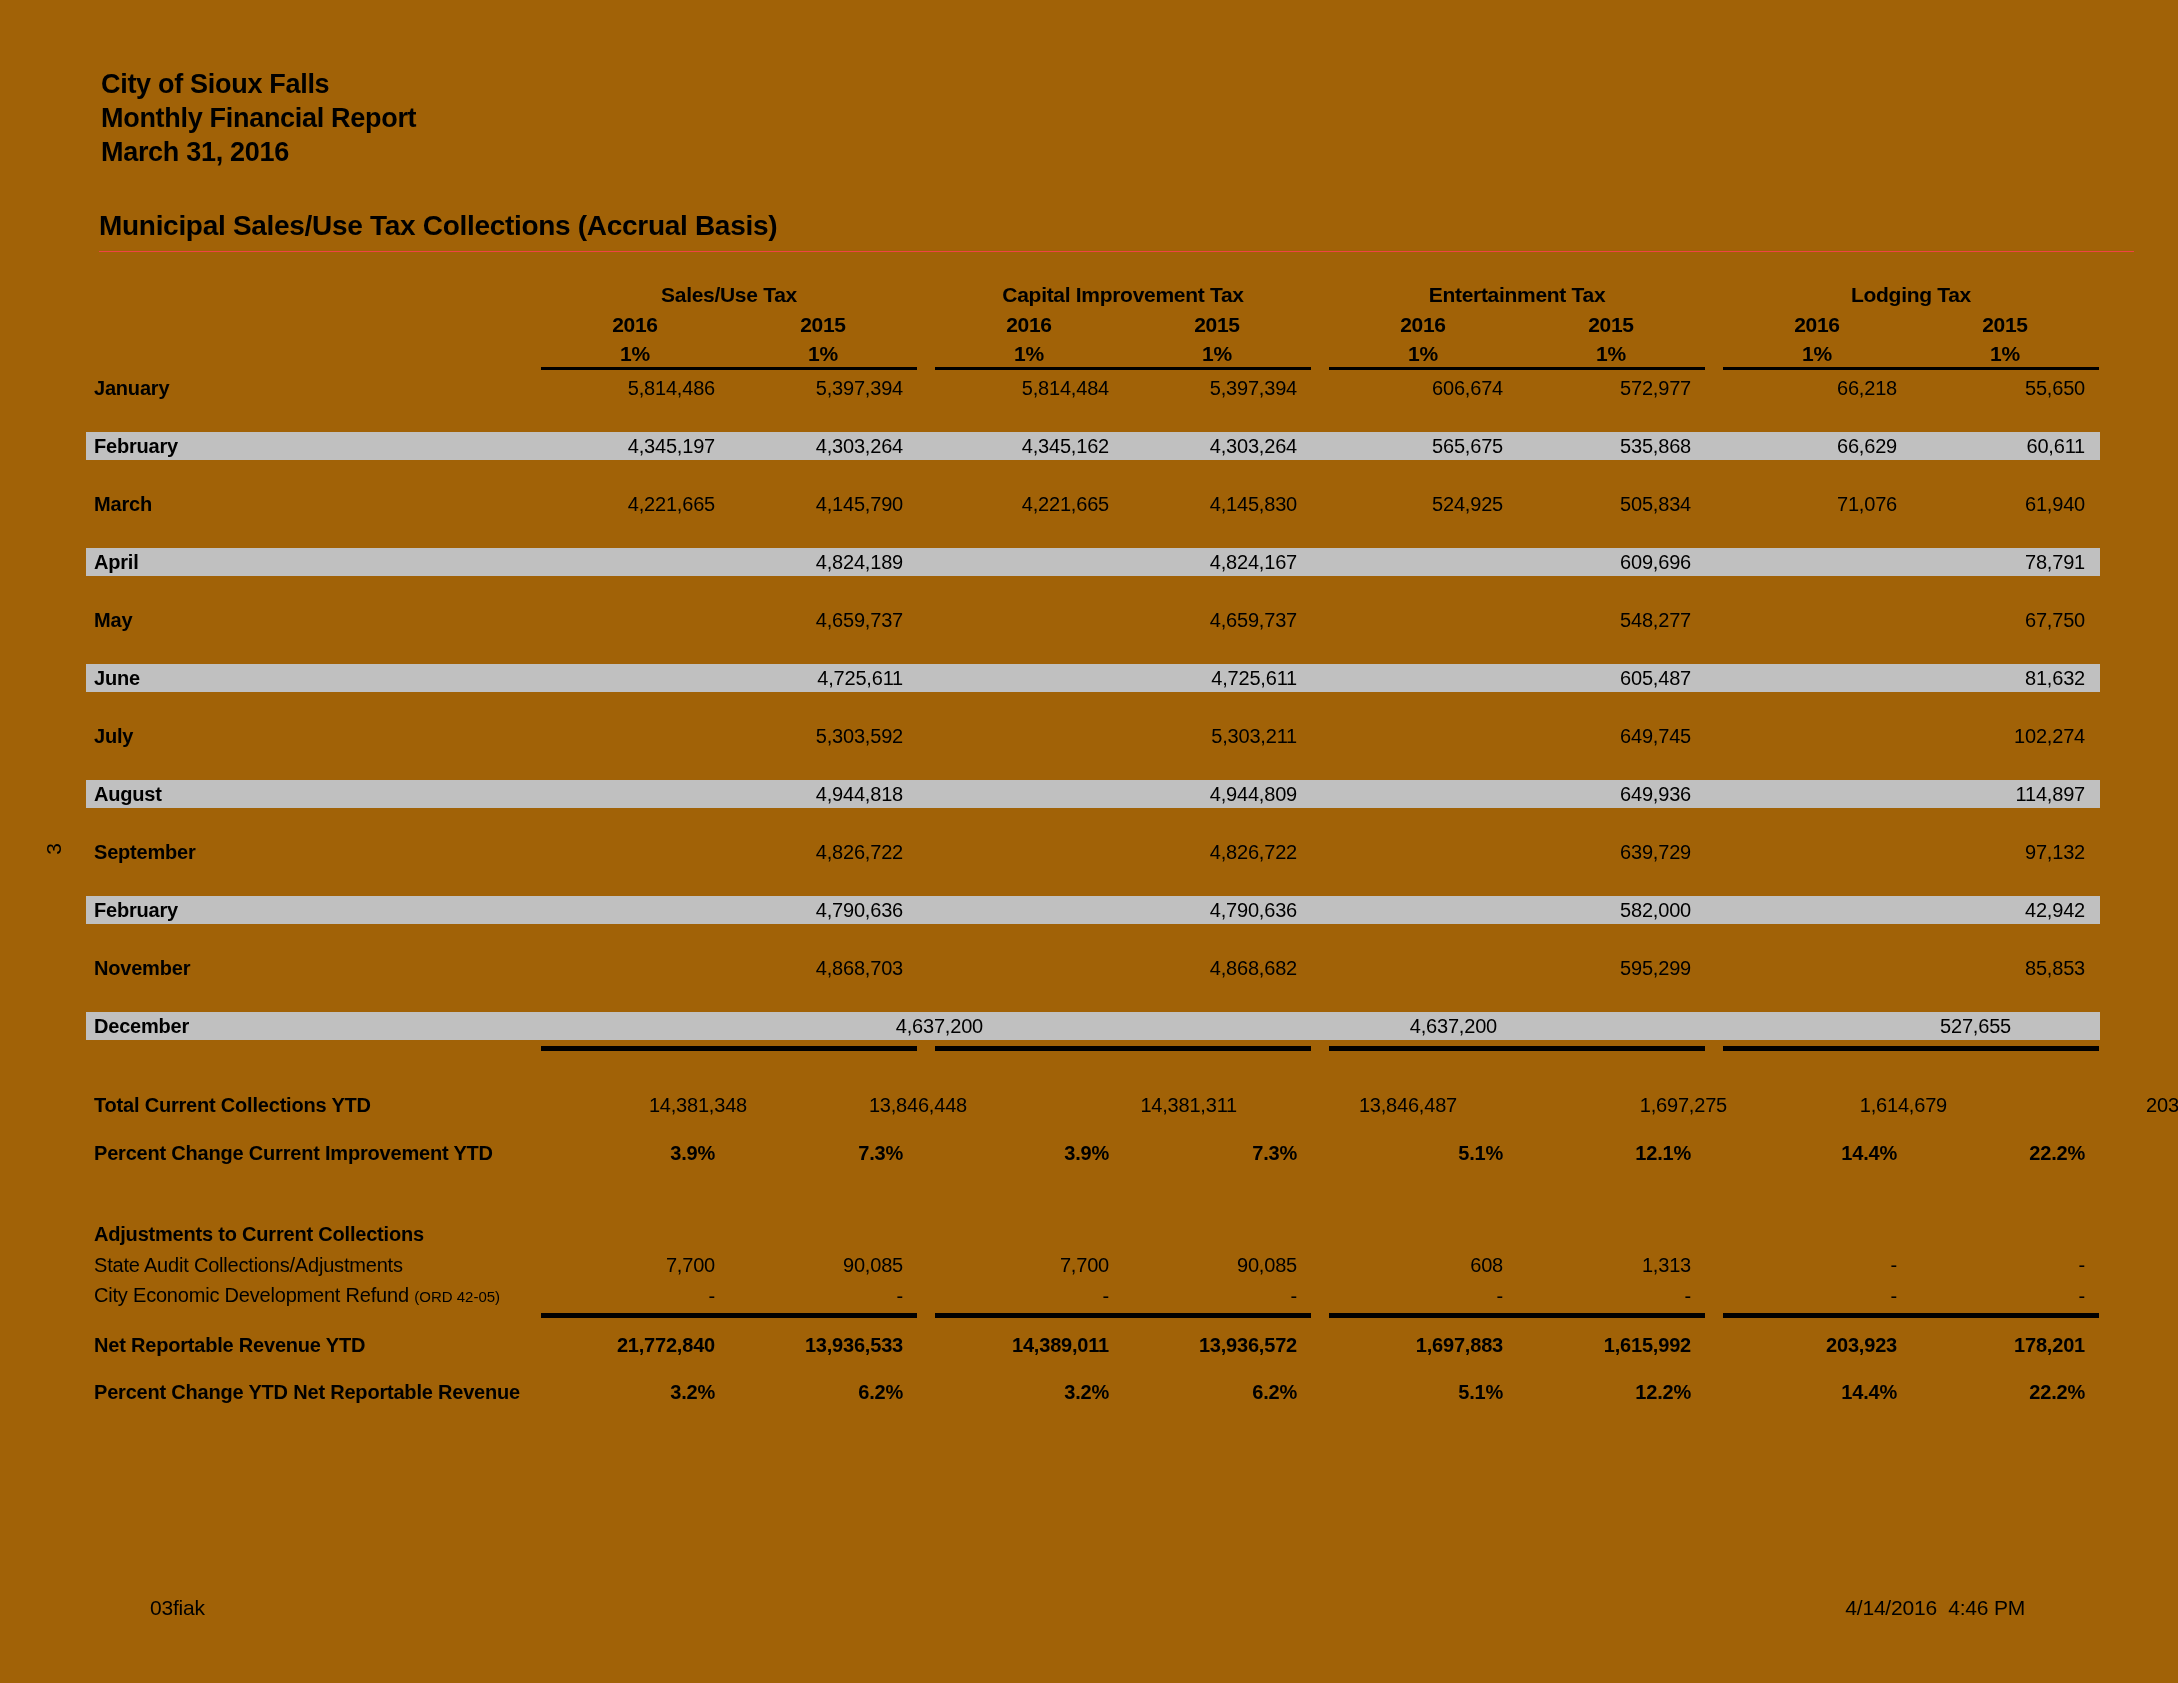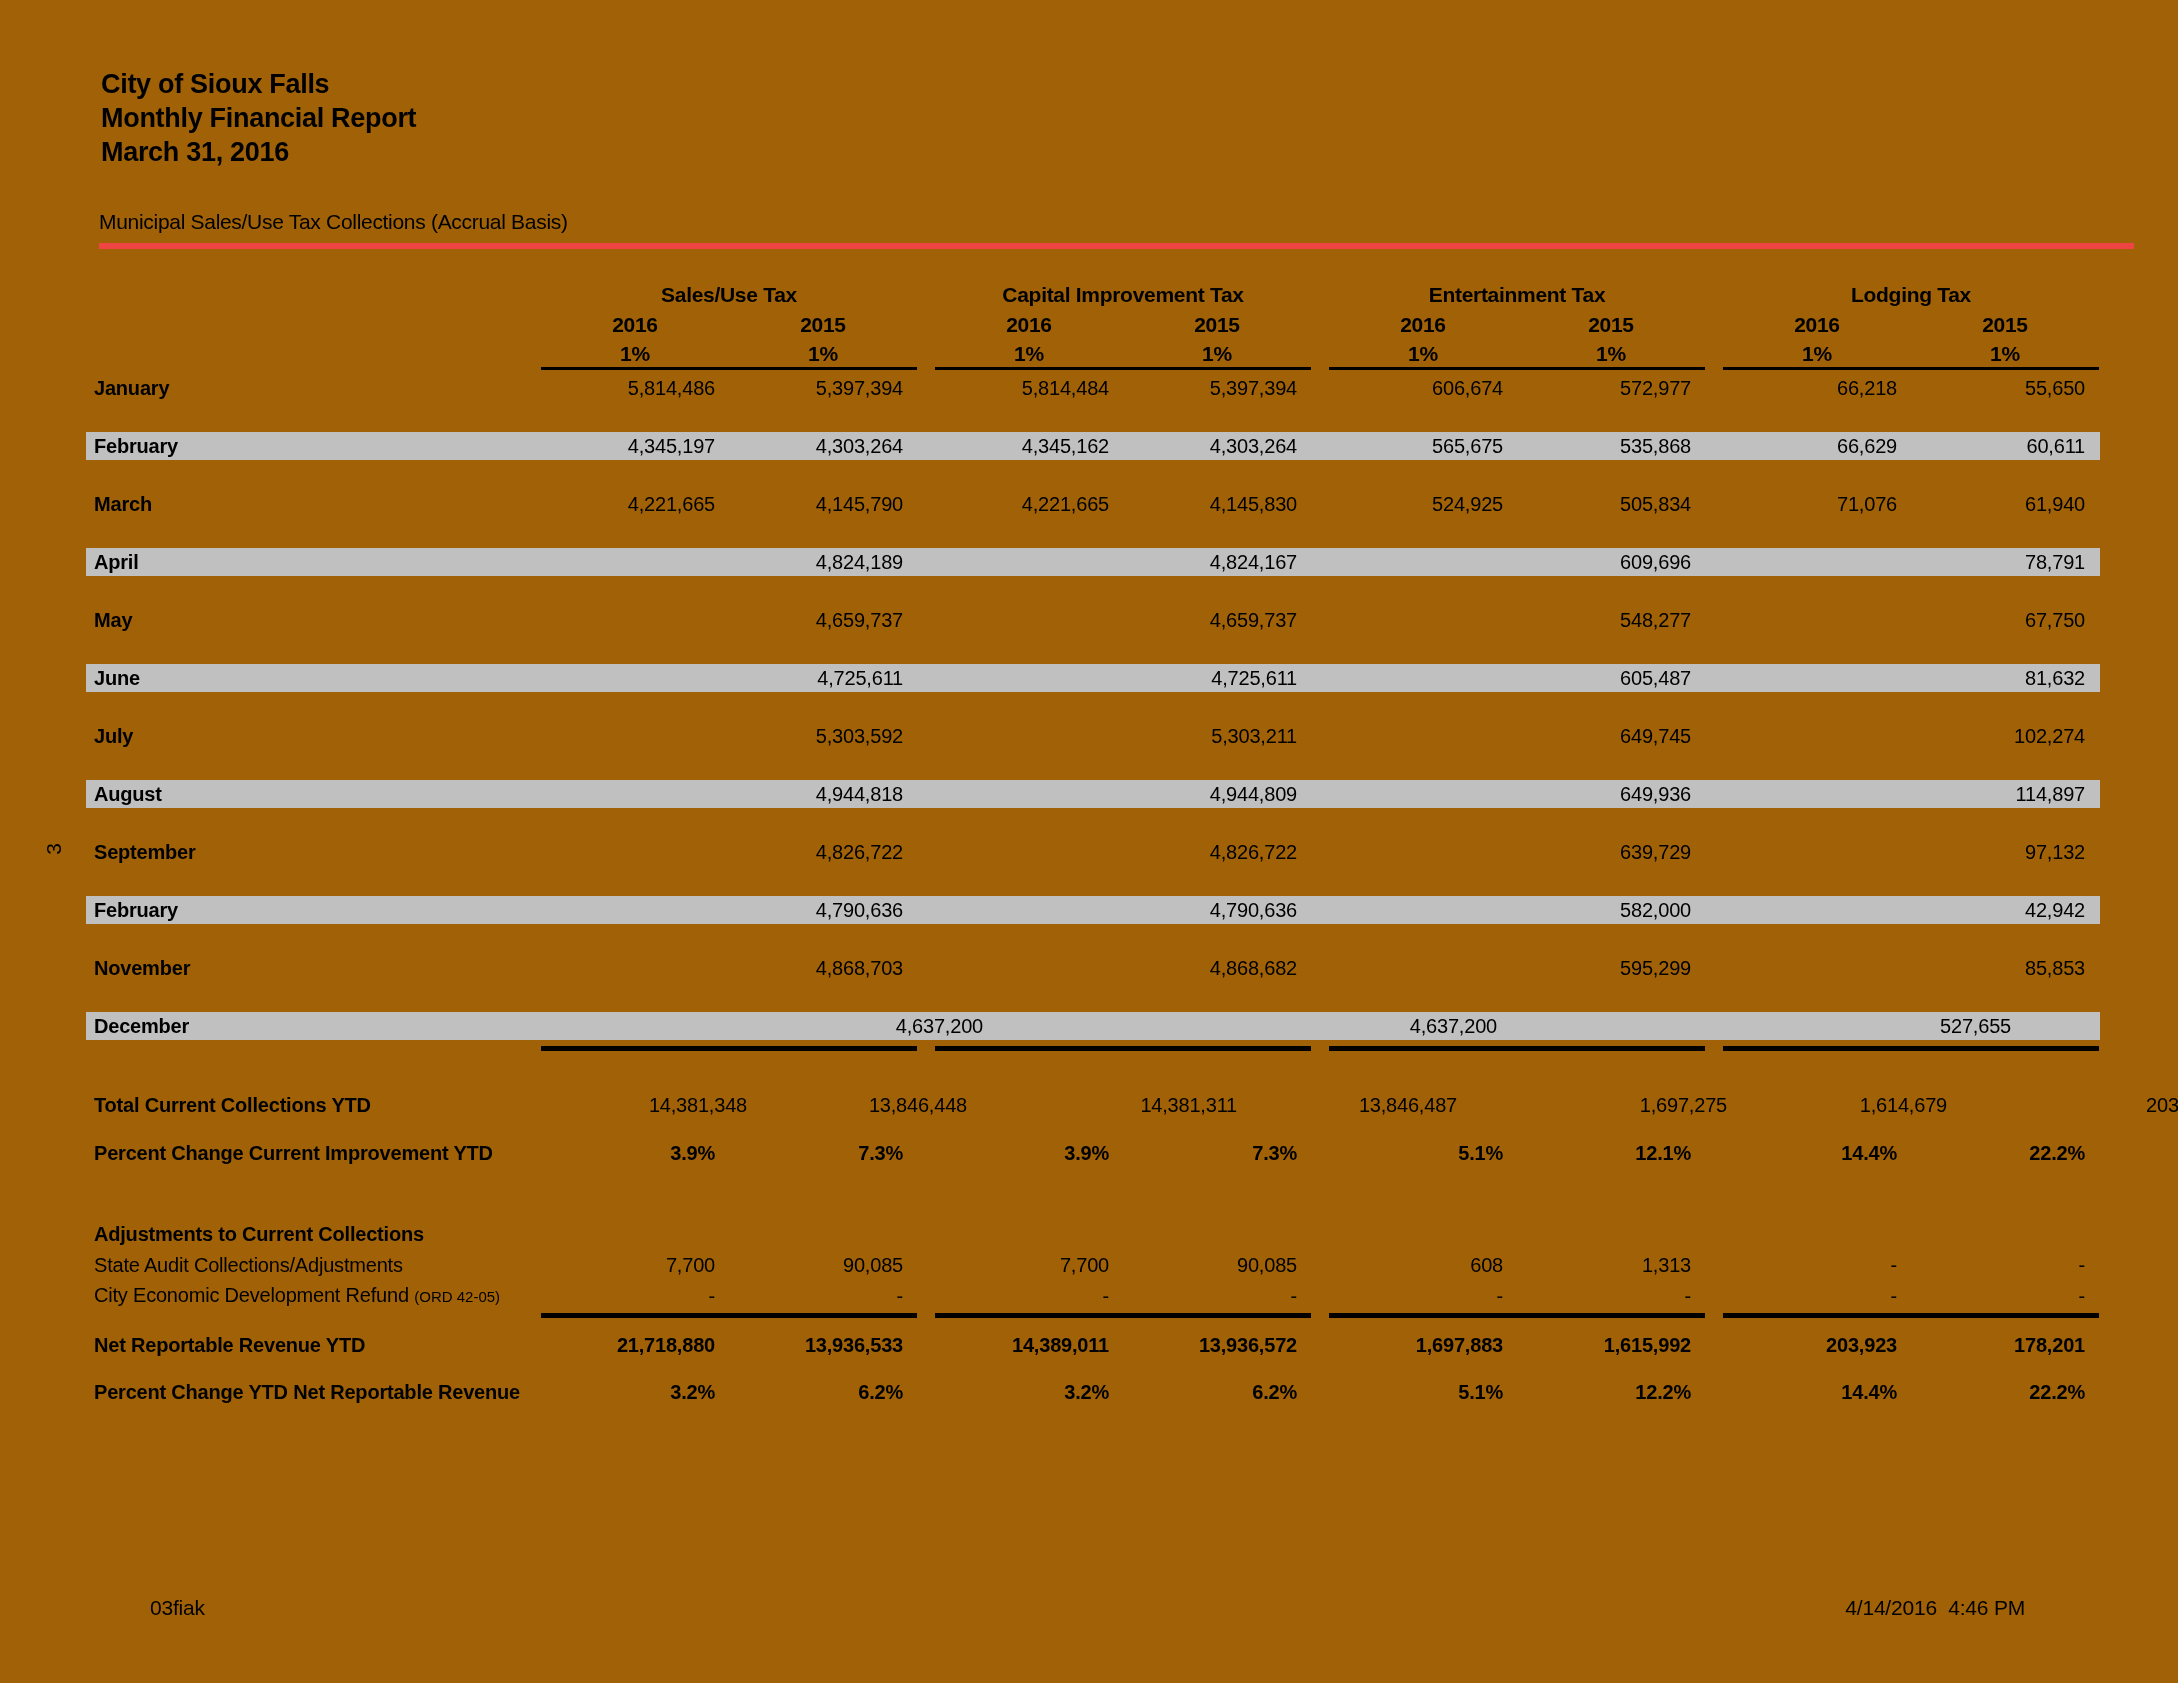--- a/index.html
+++ b/index.html
@@ -1,21 +1,21 @@
 <!DOCTYPE html>
 <html><head>
 <meta charset="utf-8">
 <style>
   html,body{margin:0;padding:0;background:#ffffff;}
   body{width:2178px;height:1683px;font-family:"Liberation Sans",sans-serif;color:#000;}
   .page{position:relative;width:2178px;height:1683px;background:#a16207;overflow:hidden;}
 
   .report-header{position:absolute;left:101px;top:67px;font-weight:bold;font-size:27px;line-height:34px;letter-spacing:-0.3px;}
 
-  .section-title{position:absolute;left:99px;top:210px;width:2035px;font-weight:normal;font-size:21px;letter-spacing:-0.3px;border-bottom:6px solid #ef4444;padding-bottom:9px;}
+  .section-title{position:absolute;left:99px;top:210px;width:2035px;font-weight:bold;font-size:28px;letter-spacing:-0.3px;border-bottom:1px solid #ef4444;padding-bottom:9px;}
 
   .table{position:absolute;left:86px;top:280px;width:2014px;}
   .tr{display:grid;grid-template-columns:455px 188px 188px 18px 188px 188px 18px 188px 188px 18px 188px 188px;align-items:center;height:28px;line-height:28px;}
   .c{grid-row:1;}
   .lab{grid-column:1;padding-left:8px;font-weight:bold;font-size:20px;letter-spacing:-0.2px;white-space:nowrap;}
   .lab.plain{font-weight:normal;font-size:20px;}
   .v{text-align:right;padding-right:14px;font-size:20px;letter-spacing:-0.2px;white-space:nowrap;}
   .ctr{text-align:center;padding-right:0;font-weight:bold;font-size:21px;}
   .v1{grid-column:2}.v2{grid-column:3}.v3{grid-column:5}.v4{grid-column:6}
   .v5{grid-column:8}.v6{grid-column:9}.v7{grid-column:11}.v8{grid-column:12}
@@ -315,21 +315,21 @@
       <div class="c v3"></div>
       <div class="c v4"></div>
       <div class="c v5"></div>
       <div class="c v6"></div>
       <div class="c v7"></div>
       <div class="c v8"></div>
     </div>
 
     <div class="tr net-row">
       <div class="c lab">Net Reportable Revenue YTD</div>
-      <div class="c v v1">21,718,880</div>
+      <div class="c v v1">21,772,840</div>
       <div class="c v v2">13,936,533</div>
       <div class="c v v3">14,389,011</div>
       <div class="c v v4">13,936,572</div>
       <div class="c v v5">1,697,883</div>
       <div class="c v v6">1,615,992</div>
       <div class="c v v7">203,923</div>
       <div class="c v v8">178,201</div>
     </div>
 
     <div class="tr netpct-row">

